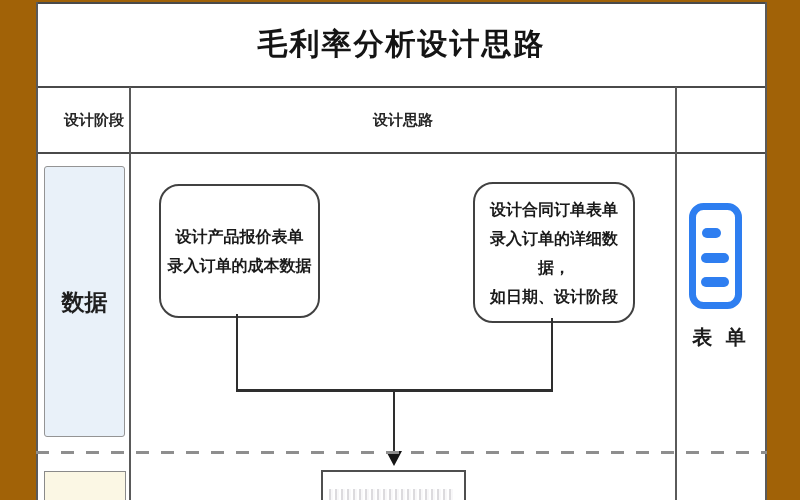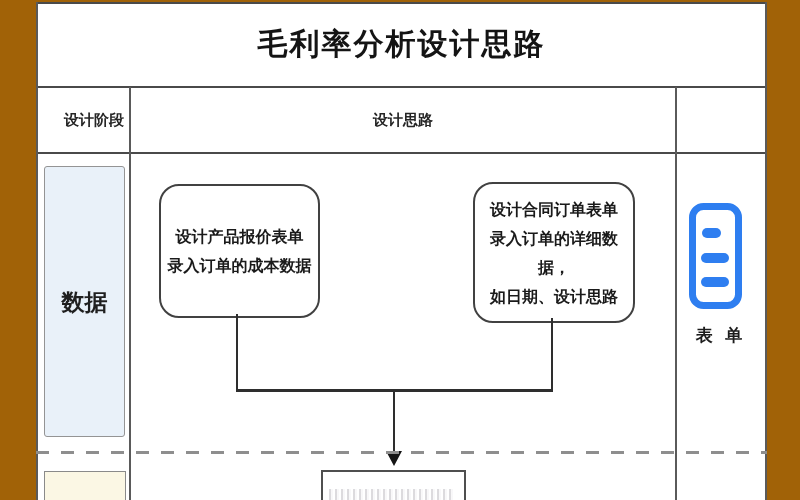--- a/index.html
+++ b/index.html
@@ -14,21 +14,21 @@
   .round-box{position:absolute;background:#ffffff;border:2px solid #414141;border-radius:20px;display:flex;flex-direction:column;align-items:center;justify-content:center;font-size:16px;font-weight:600;color:#1a1a1a;line-height:29px;text-align:center;}
   .box1{left:159px;top:184px;width:157px;height:130px;}
   .box2{left:473px;top:182px;width:158px;height:137px;}
   .conn{position:absolute;background:#2e2e2e;}
   .arrow-head{position:absolute;left:386px;top:451px;width:0;height:0;border-left:8px solid transparent;border-right:8px solid transparent;border-top:15px solid #151515;}
   .dashed{position:absolute;left:36px;top:451px;width:731px;height:3px;background:repeating-linear-gradient(90deg,#8e8e8e 0 13px,transparent 13px 25px);}
   .bottom-box{position:absolute;left:321px;top:470px;width:141px;height:30px;background:#ffffff;border:2px solid #4f4f4f;overflow:hidden;}
   .artifact{position:absolute;left:6px;top:17px;width:124px;height:12px;background:repeating-linear-gradient(90deg,rgba(140,135,145,0.30) 0 2px,rgba(200,195,205,0.12) 2px 4px,transparent 4px 6px);}
   .cream-box{position:absolute;left:44px;top:471px;width:80px;height:29px;background:#fbf7e4;border:1px solid #8a8a8a;}
   .tool-icon{position:absolute;left:688px;top:202px;width:55px;height:108px;}
-  .tool-label{position:absolute;left:676px;top:324px;width:90px;text-align:center;font-size:17px;font-weight:bold;color:#1c1c1c;letter-spacing:4px;}
+  .tool-label{position:absolute;left:676px;top:324px;width:90px;text-align:center;font-size:20px;font-weight:bold;color:#1c1c1c;letter-spacing:4px;}
 </style>
 </head>
 <body>
 
 <div class="page">
 
   <div class="panel"></div>
 
   <div class="hline" style="left:36px;top:2px;width:731px;"></div>
   <div class="hline" style="left:36px;top:86px;width:731px;"></div>
@@ -47,21 +47,21 @@
     <span>数据</span>
   </div>
 
   <div class="round-box box1">
     <span>设计产品报价表单</span>
     <span>录入订单的成本数据</span>
   </div>
   <div class="round-box box2">
     <span>设计合同订单表单</span>
     <span>录入订单的详细数据，</span>
-    <span>如日期、设计思路</span>
+    <span>如日期、设计阶段</span>
   </div>
 
   <div class="conn" style="left:236px;top:314px;width:2px;height:77px;"></div>
   <div class="conn" style="left:551px;top:318px;width:2px;height:73px;"></div>
   <div class="conn" style="left:236px;top:389px;width:317px;height:3px;"></div>
   <div class="conn" style="left:393px;top:391px;width:2px;height:62px;"></div>
   <div class="arrow-head"></div>
 
   <div class="dashed"></div>
 

